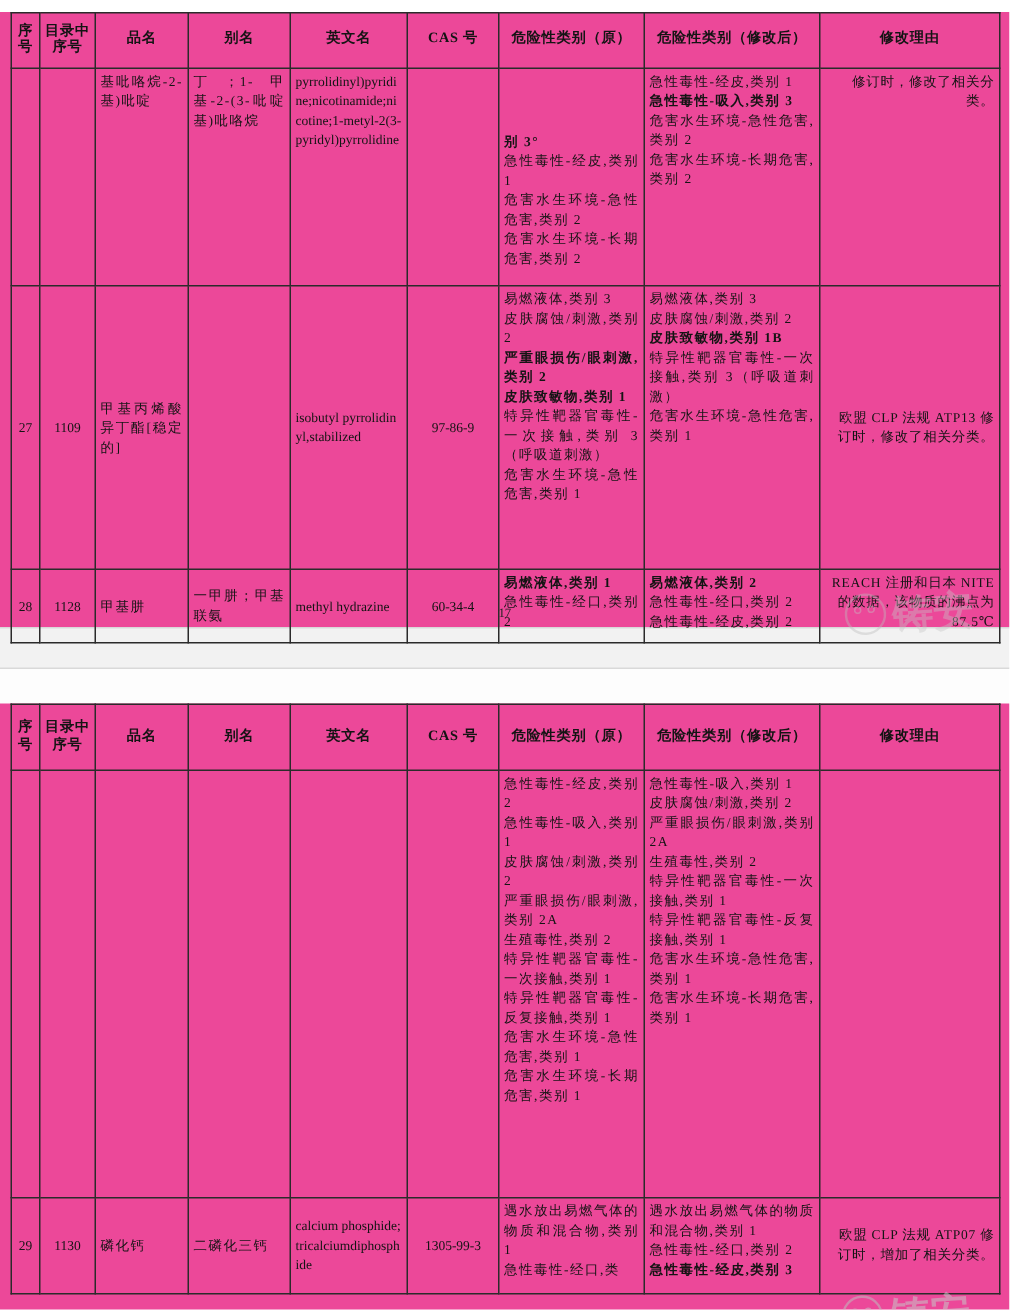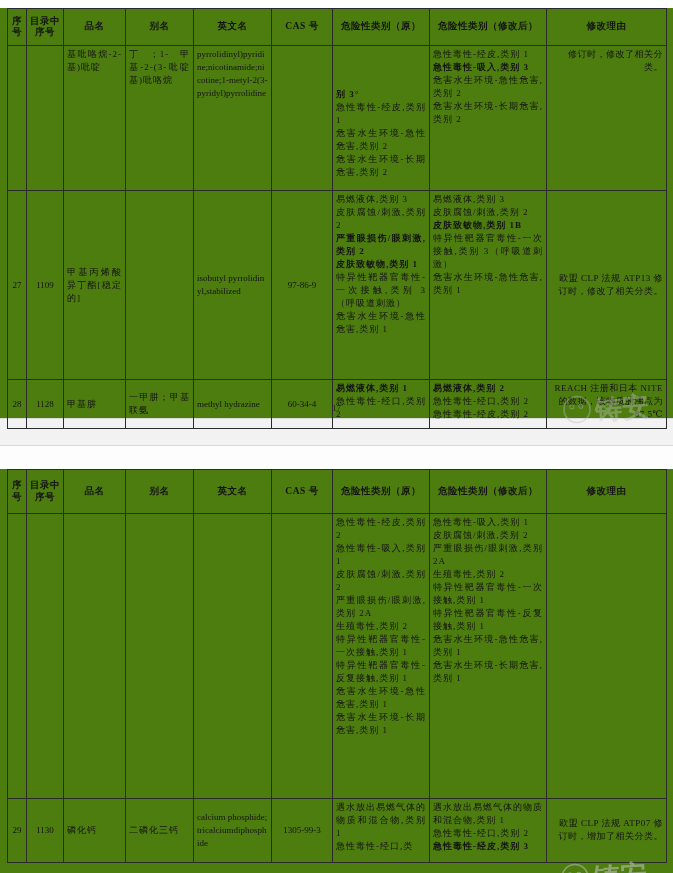--- a/index.html
+++ b/index.html
@@ -1,20 +1,20 @@
 <!DOCTYPE html>
 <html><head>
 <meta charset="utf-8">
 <style>
   * { margin:0; padding:0; box-sizing:border-box; }
   html,body { background:#ffffff; }
   body { width:673px; height:873px; overflow:hidden;
          font-family:"Liberation Serif","DejaVu Serif",serif; color:#141414; }
   .canvas { position:relative; width:673px; height:873px; background:#fdfdfd; }
-  .page { position:relative; background:#4d7c0f; width:673px; }
+  .page { position:relative; background:#ec4899; width:673px; }
   .page-17 { height:410px; }
   .page-18 { height:435px; }
   .page-gap { height:28px; background:#f2f2f2; border-top:1px solid #d9d9d9; border-bottom:1px solid #d9d9d9; }
   table.doc-table { border-collapse:collapse; table-layout:fixed; width:659px; margin-left:7px; }
   .page-17 table.doc-table { margin-top:8px; }
   .page-18 table.doc-table { margin-top:23px; }
   th,td { border:1px solid #2b2b2b; overflow:hidden; }
   th { font-size:9.5px; line-height:11.5px; font-weight:bold; text-align:center; vertical-align:middle;
        letter-spacing:0.5px; padding:1px; }
   td { font-size:9px; line-height:13px; vertical-align:middle; padding:2px 3px; }

